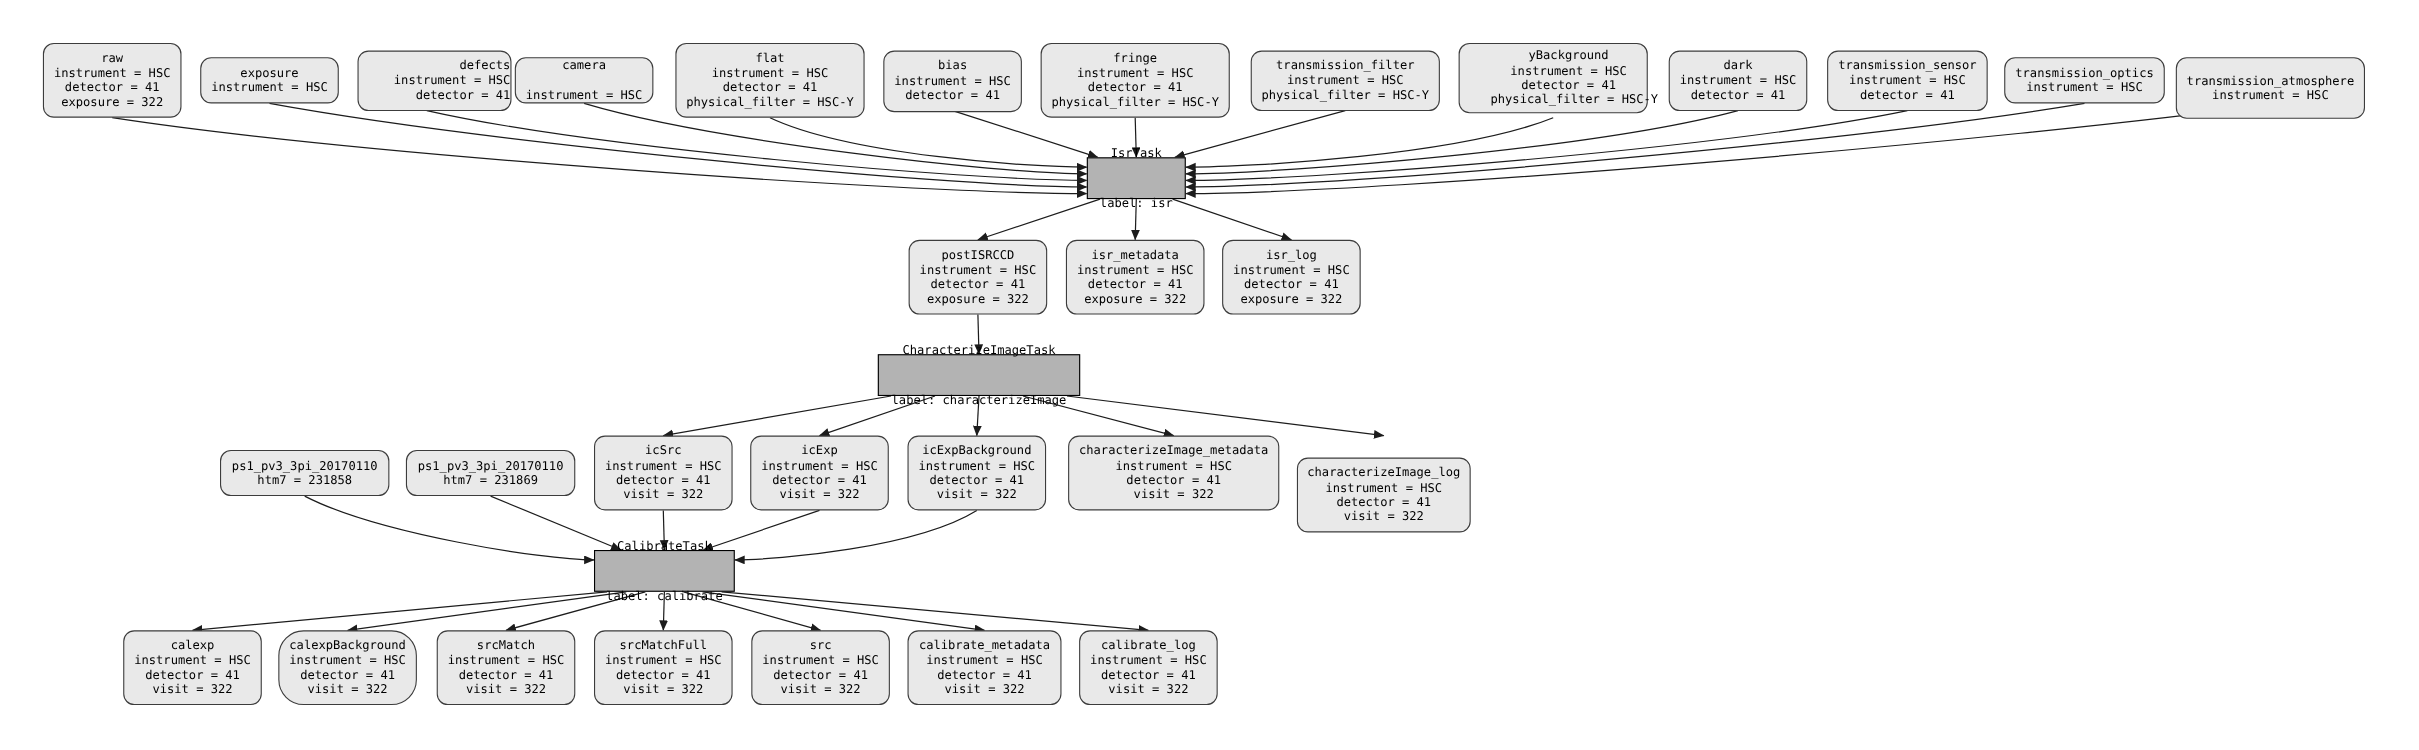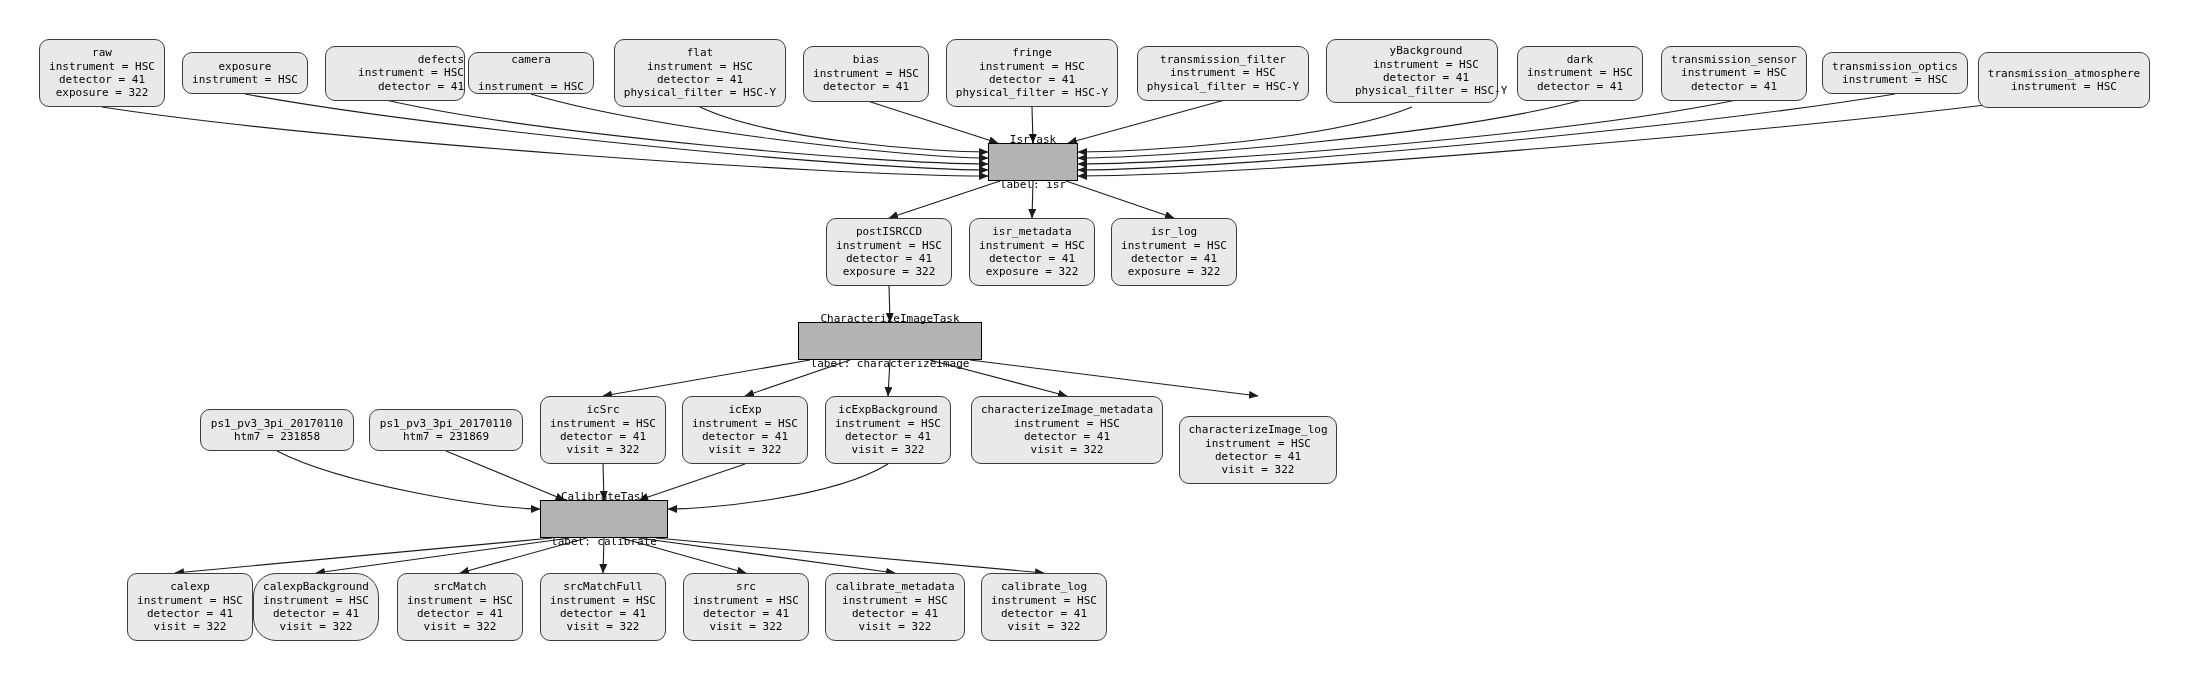--- a/index.html
+++ b/index.html
@@ -199,21 +199,21 @@
     <div class="node dataset" style="left: 1179px; top: 396px; width: 158px; height: 68px; margin-top: 20px;">
       <div class="line">characterizeImage_log</div>
       <div class="line">instrument = HSC</div>
       <div class="line">detector = 41</div>
       <div class="line">visit = 322</div>
     </div>
     <div class="node task" style="left: 540px; top: 500px; width: 128px; height: 38px;">
       <div class="line">CalibrateTask</div>
       <div class="line">label: calibrate</div>
     </div>
-    <div class="node dataset" style="left: 112px; top: 573px; width: 126px; height: 68px; margin-left: 15px;">
+    <div class="node dataset" style="left: 112px; top: 573px; width: 126px; height: 68px;">
       <div class="line">calexp</div>
       <div class="line">instrument = HSC</div>
       <div class="line">detector = 41</div>
       <div class="line">visit = 322</div>
     </div>
     <div class="node dataset" style="left: 253px; top: 573px; width: 126px; height: 68px; border-radius: 23px;">
       <div class="line">calexpBackground</div>
       <div class="line">instrument = HSC</div>
       <div class="line">detector = 41</div>
       <div class="line">visit = 322</div>

